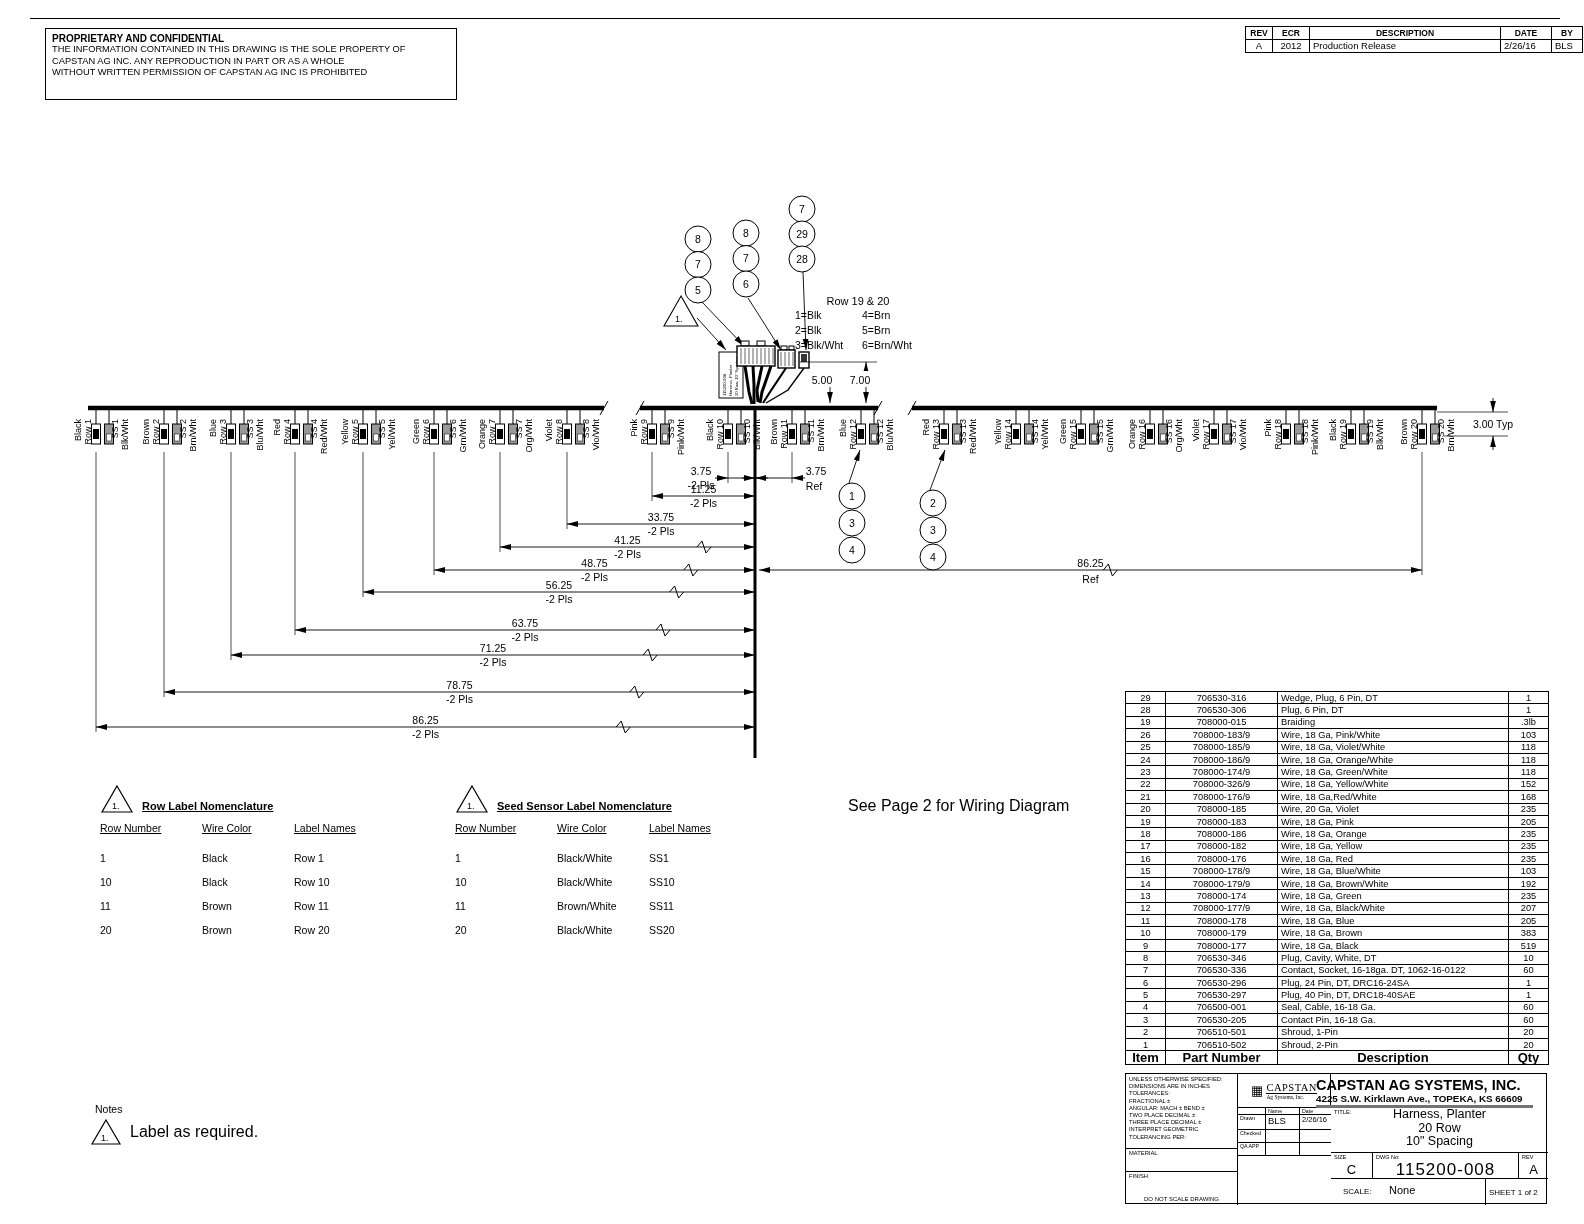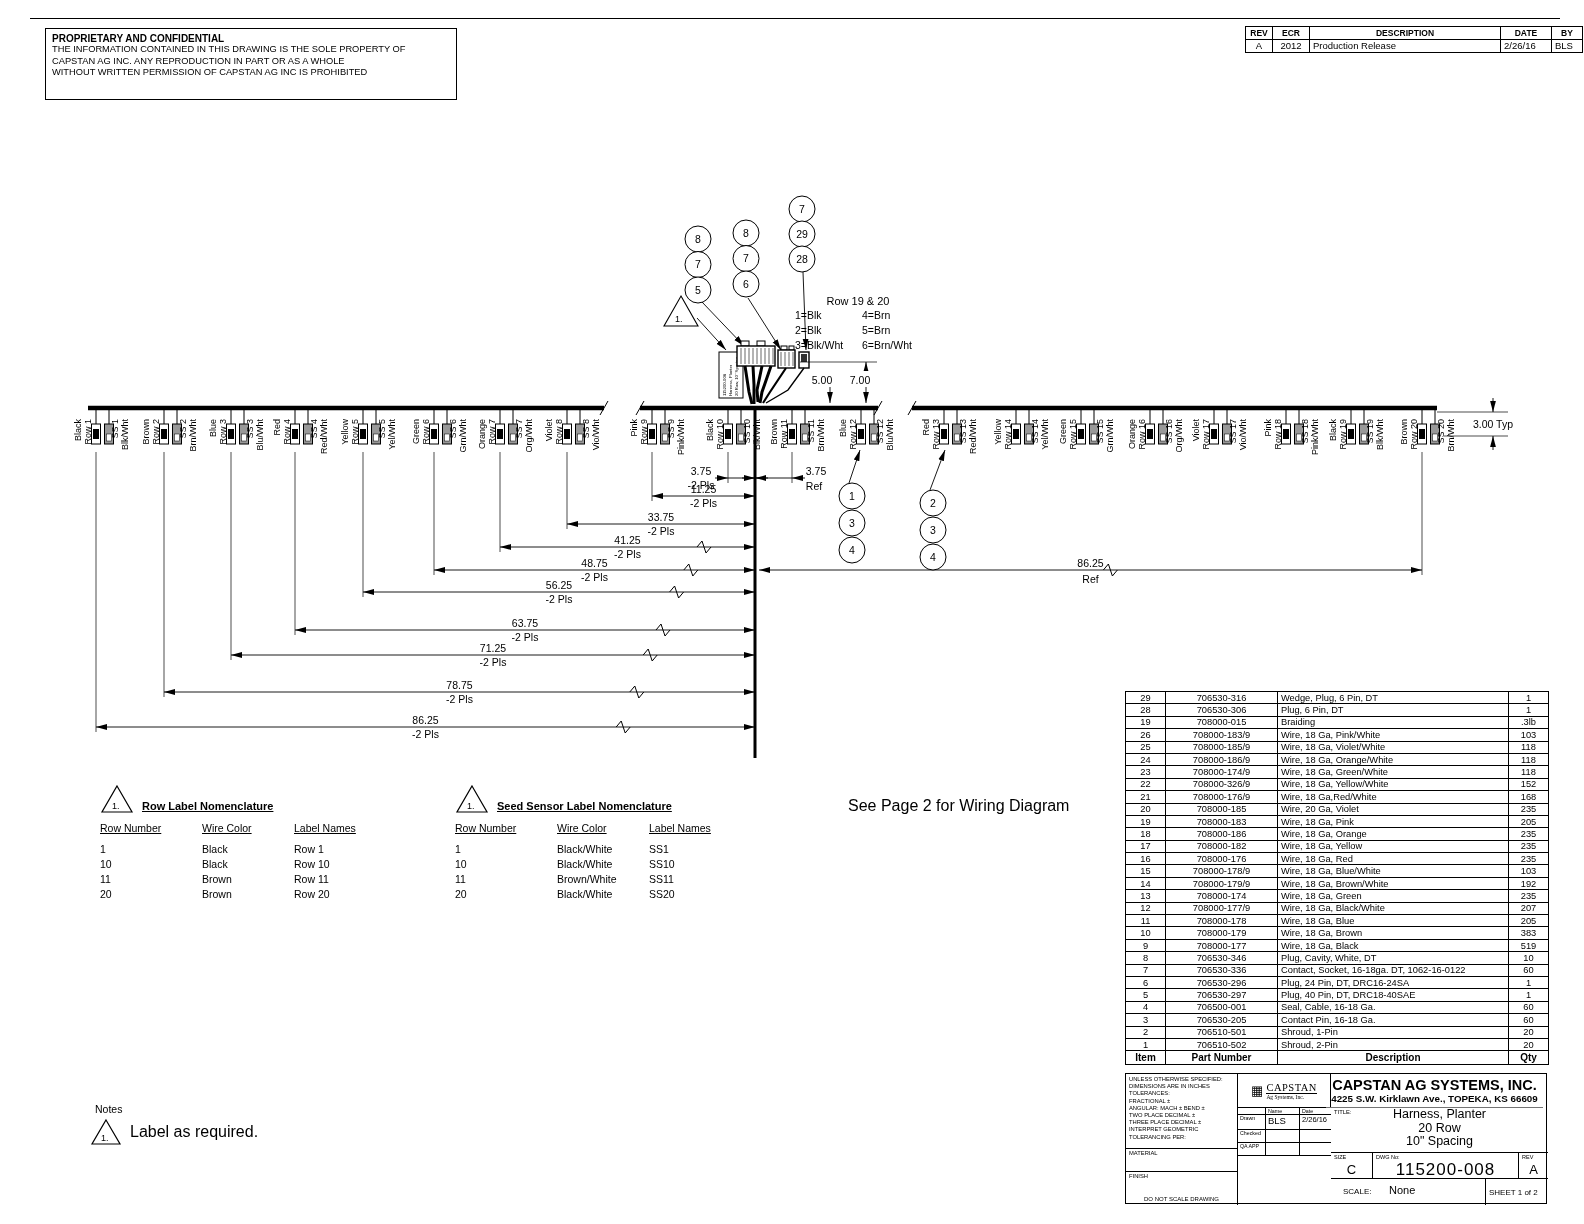--- a/index.html
+++ b/index.html
@@ -21,52 +21,52 @@
   .lbl{font-size:9px;}
   .dim{font-size:10.5px;}
   .bal{font-size:10.5px;}
   .tiny{font-size:4.2px;}
   
   .seep2{left:848px;top:797px;font-size:16px;}
   
   .nom{width:300px;}
   .nom-head{display:flex;align-items:flex-end;height:30px;}
   .nom-title{font-weight:bold;font-size:11px;text-decoration:underline;margin-left:8px;margin-bottom:2px;white-space:nowrap;}
-  .nom-grid{display:grid;grid-template-columns:102px 92px 96px;font-size:10.5px;margin-top:8px;row-gap:3px;}
+  .nom-grid{display:grid;grid-template-columns:102px 92px 96px;font-size:10.5px;margin-top:8px;row-gap:12px;}
   .nom-grid .hd{text-decoration:underline;margin-bottom:6px;white-space:nowrap;}
   .tri-svg{flex:0 0 auto;}
   
   .notes-h{left:95px;top:1103px;font-size:10.5px;}
   .note-row{left:90px;top:1118px;display:flex;align-items:center;}
   .note-txt{font-size:16px;margin-left:8px;}
   
   table.parts{position:absolute;left:1125px;top:691px;width:423px;border-collapse:collapse;font-size:9.3px;table-layout:fixed;}
   table.parts td{border:1px solid #000;height:11.4px;line-height:10px;padding:0 3px;white-space:nowrap;overflow:hidden;}
   table.parts td.c0{text-align:center;}
   table.parts td.c1{text-align:center;}
   table.parts td.c3{text-align:center;}
-  table.parts .ph td{font-weight:bold;text-align:center;font-size:10px;height:12.5px;}
+  table.parts .ph td{font-weight:bold;text-align:center;font-size:13px;height:12.5px;}
   
   .tb{left:1125px;top:1073px;width:422px;height:131px;border:1.5px solid #000;box-sizing:border-box;font-size:6px;}
   .tb .cell{position:absolute;box-sizing:border-box;}
   .tol{left:0;top:0;width:112px;height:74px;border-right:1px solid #000;padding:2px 3px;}
   .tol div{font-size:5.8px;line-height:7.2px;white-space:nowrap;}
   .mat{left:0;top:74px;width:112px;height:23px;border-top:1px solid #000;border-right:1px solid #000;padding:1px 3px;font-size:5.8px;}
   .fin{left:0;top:97px;width:112px;height:34px;border-top:1px solid #000;border-right:1px solid #000;padding:1px 3px;font-size:5.8px;}
   .noscale{position:absolute;left:0;bottom:3px;width:100%;text-align:center;font-size:6px;}
   .logo{left:112px;top:0;width:93px;height:34px;border-right:1px solid #000;border-bottom:1px solid #000;display:flex;align-items:center;justify-content:center;gap:3px;}
   .logo .nm{font-family:"Liberation Serif",serif;font-size:10.5px;letter-spacing:0.5px;}
   .logo .sb{font-family:"Liberation Serif",serif;font-size:5.5px;border-top:1px solid #000;}
   .ndgrid{left:112px;top:34px;width:93px;height:97px;}
   .ndgrid .r{position:absolute;left:0;width:100%;display:flex;}
   .ndgrid .c{box-sizing:border-box;border-right:1px solid #000;border-bottom:1px solid #000;padding:0 2px;overflow:hidden;}
   .ndgrid .cl{width:28px;font-size:5.3px;}
   .ndgrid .cn{width:34px;}
   .ndgrid .cd{width:31px;border-right:none;}
-  .comp{left:200px;top:0;width:217px;height:34px;border-bottom:1px solid #737373;text-align:center;}
+  .comp{left:190px;top:0;width:217px;height:34px;border-bottom:3px solid #737373;}
   .comp .c1{font-weight:bold;font-size:14.5px;margin-top:3px;}
   .comp .c2{font-weight:bold;font-size:9.8px;}
   .ttl{left:205px;top:34px;width:217px;height:45px;border-bottom:1px solid #000;}
   .ttl .lab{position:absolute;left:3px;top:1px;font-size:5.8px;}
   .ttl .ln{text-align:center;font-size:12.5px;line-height:13.5px;}
   .ttl .ln:first-of-type{margin-top:6px;}
   .szrow{left:205px;top:79px;width:217px;height:26px;border-bottom:1px solid #000;}
   .szc{position:absolute;top:0;height:100%;box-sizing:border-box;}
   .szc .lab{position:absolute;left:3px;top:1px;font-size:5.5px;}
   .size-c{left:0;width:42px;border-right:1px solid #000;}

